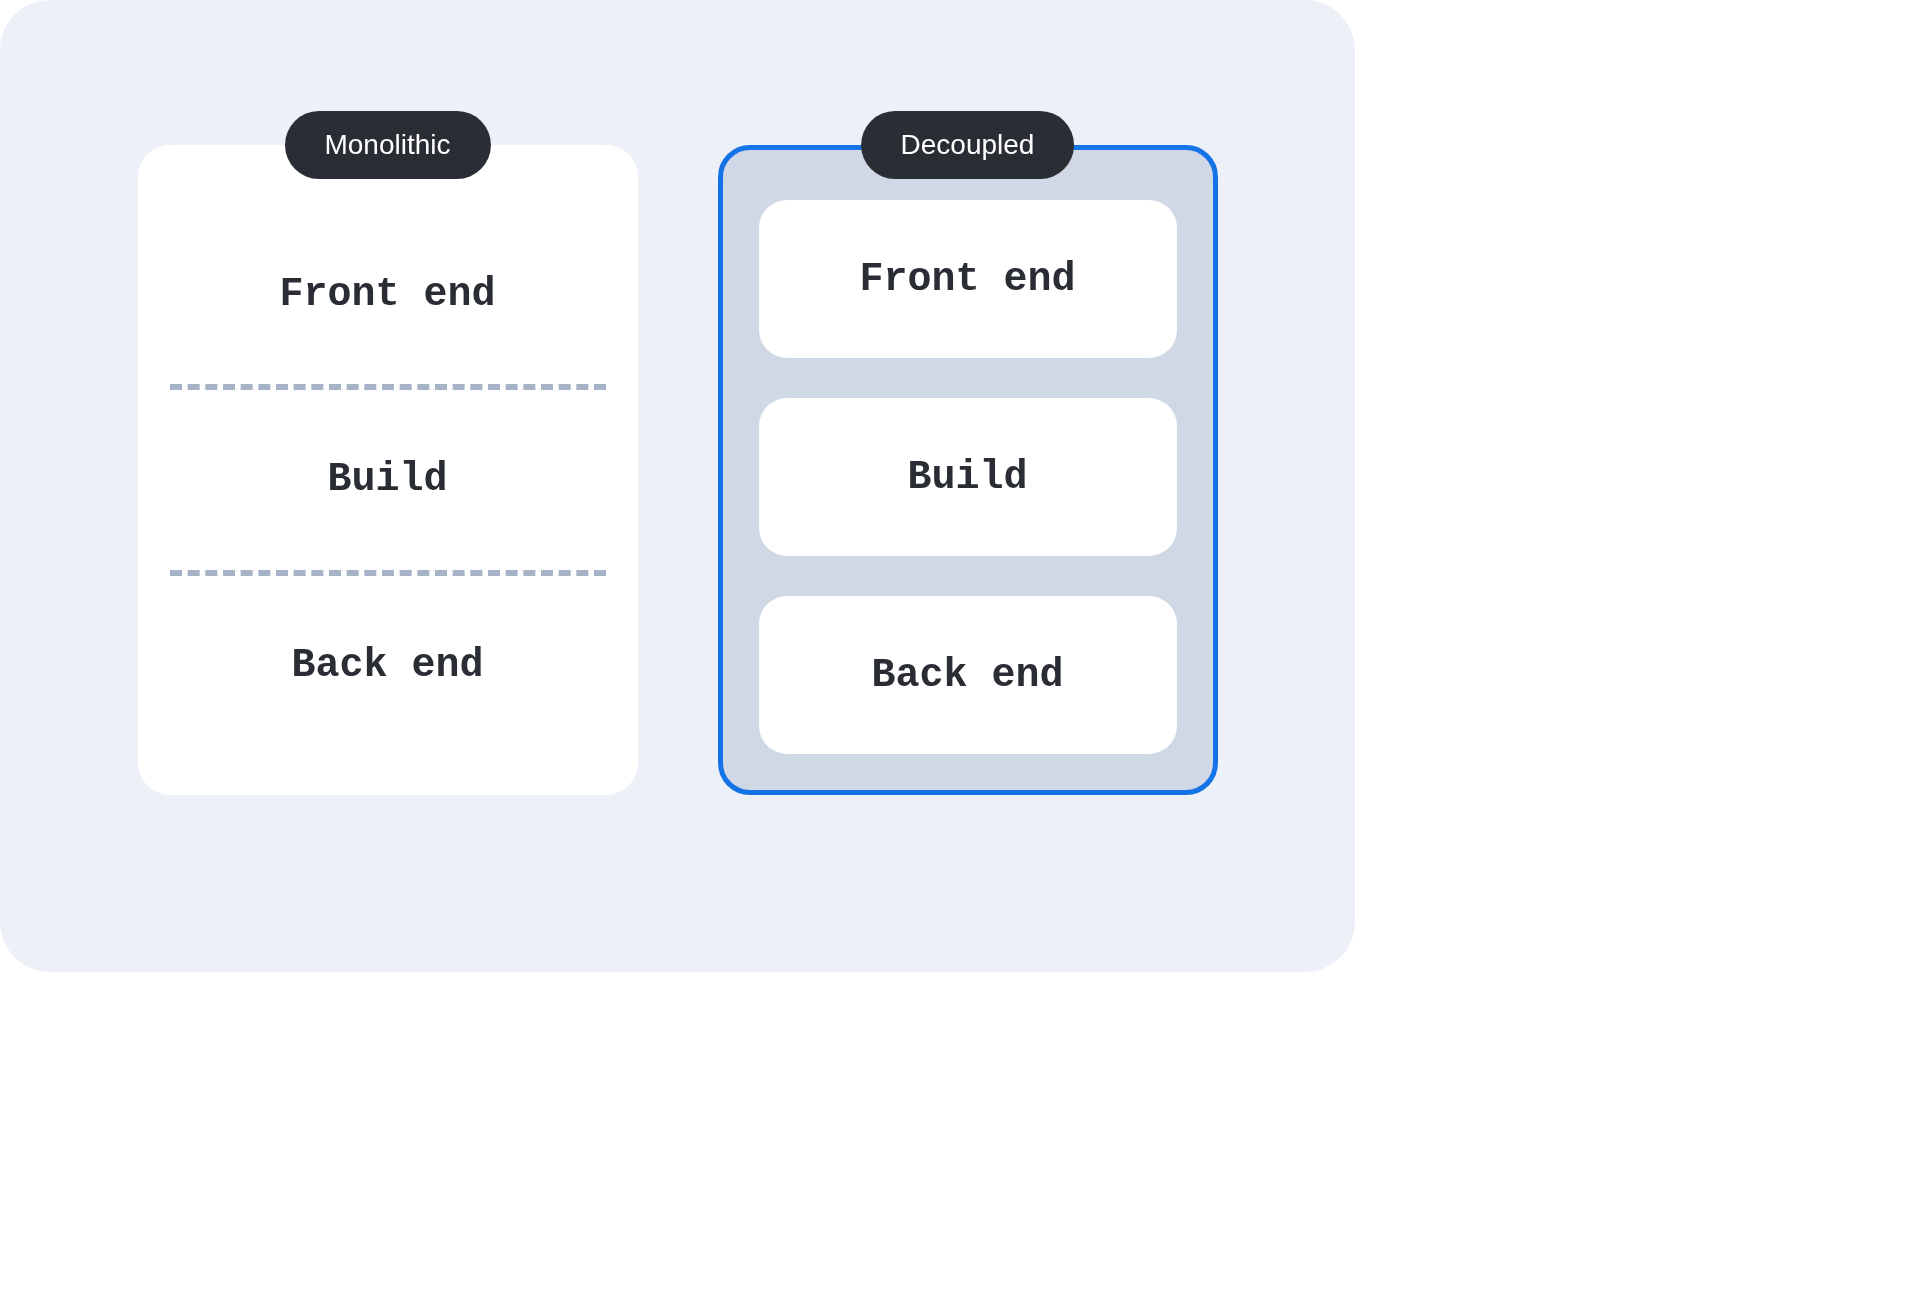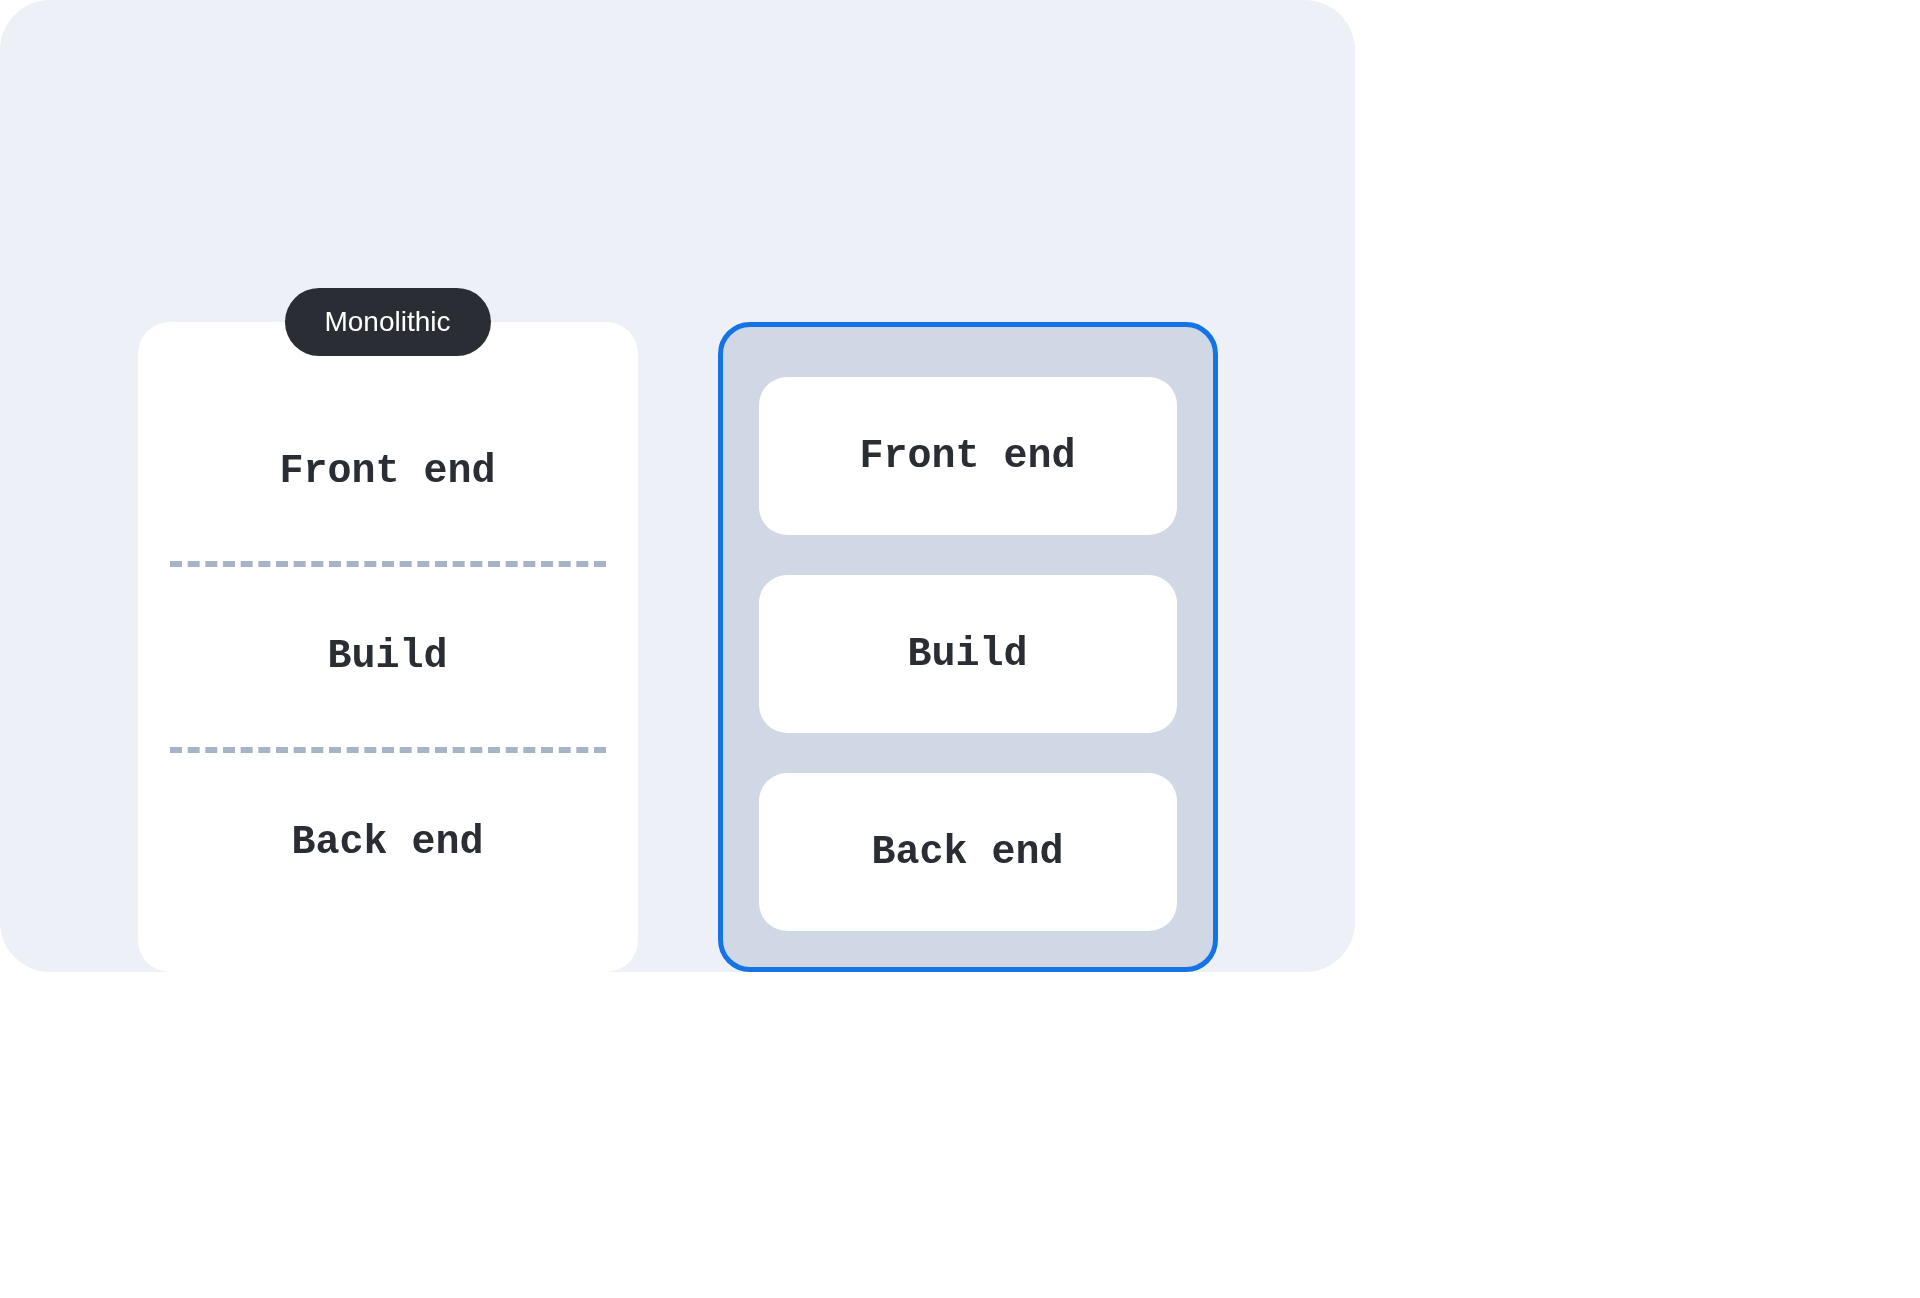--- a/index.html
+++ b/index.html
@@ -17,21 +17,21 @@
       align-items: flex-start;
       justify-content: flex-start;
     }
     
     .canvas {
       width: 1355px;
       height: 972px;
       background: #edf1f7;
       border-radius: 50px;
       display: flex;
-      align-items: flex-end;
+      align-items: flex-start;
       justify-content: center;
       gap: 80px;
       padding-top: 145px;
     }
     
     .panel-wrap {
       position: relative;
       width: 500px;
     }
     
@@ -118,20 +118,23 @@
         <span class="layer-text">Build</span>
       </div>
       <hr class="dashed">
       <div class="mono-section">
         <span class="layer-text">Back end</span>
       </div>
     </div>
   </div>
 
   <div class="panel-wrap">
+    <div class="badge">
+      <span>Decoupled</span>
+    </div>
     <div class="panel decoupled">
       <div class="pill">
         <span class="layer-text">Front end</span>
       </div>
       <div class="pill">
         <span class="layer-text">Build</span>
       </div>
       <div class="pill">
         <span class="layer-text">Back end</span>
       </div>

